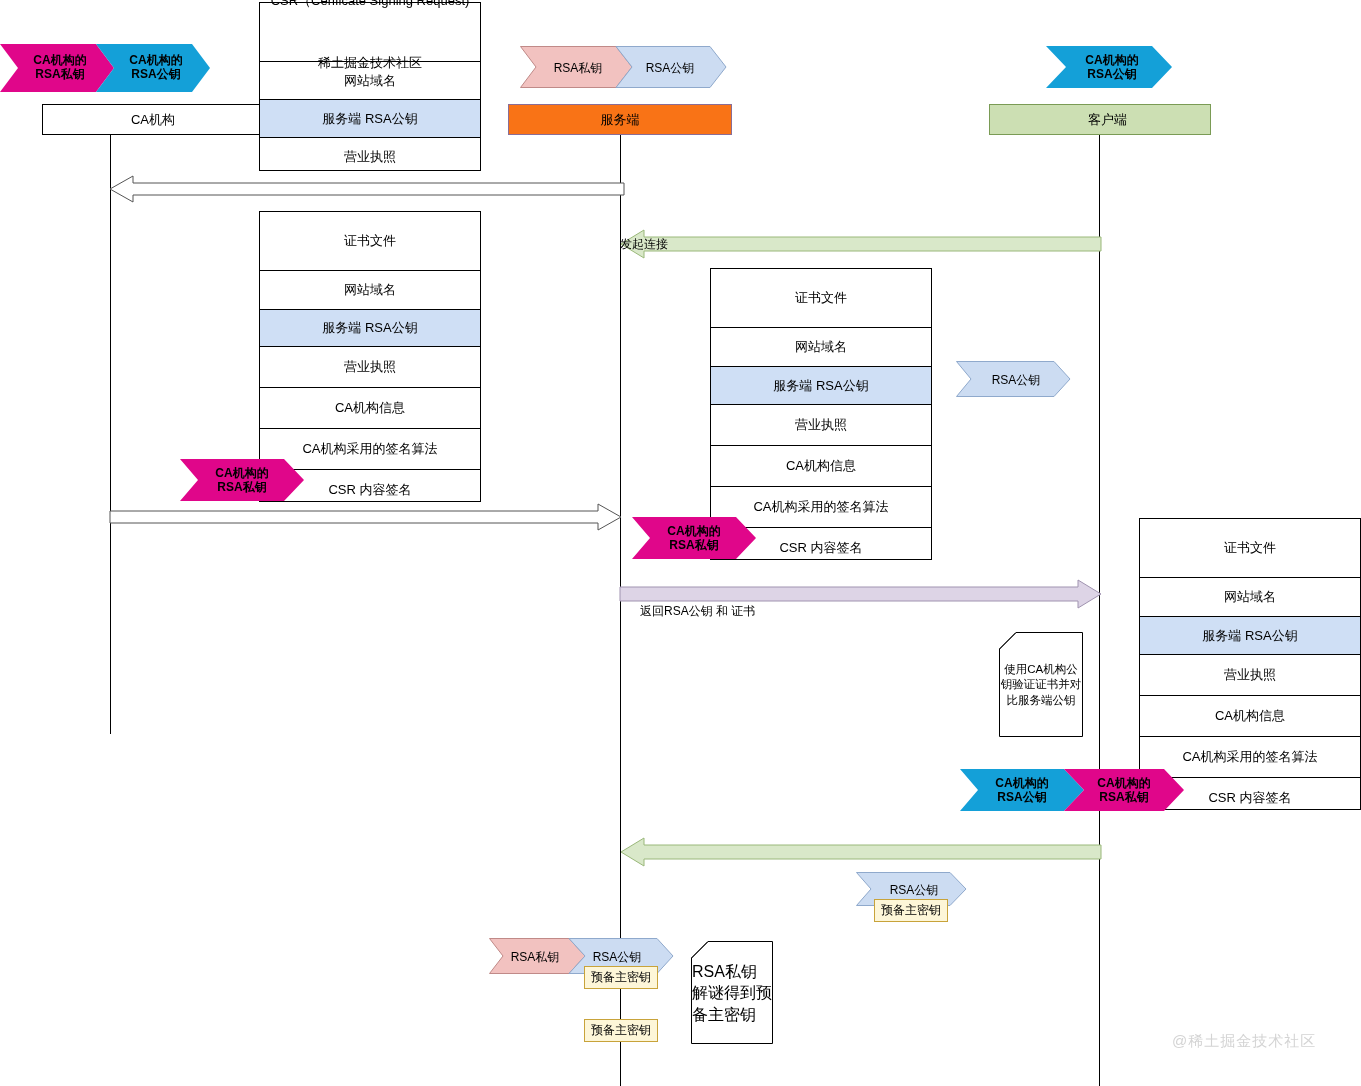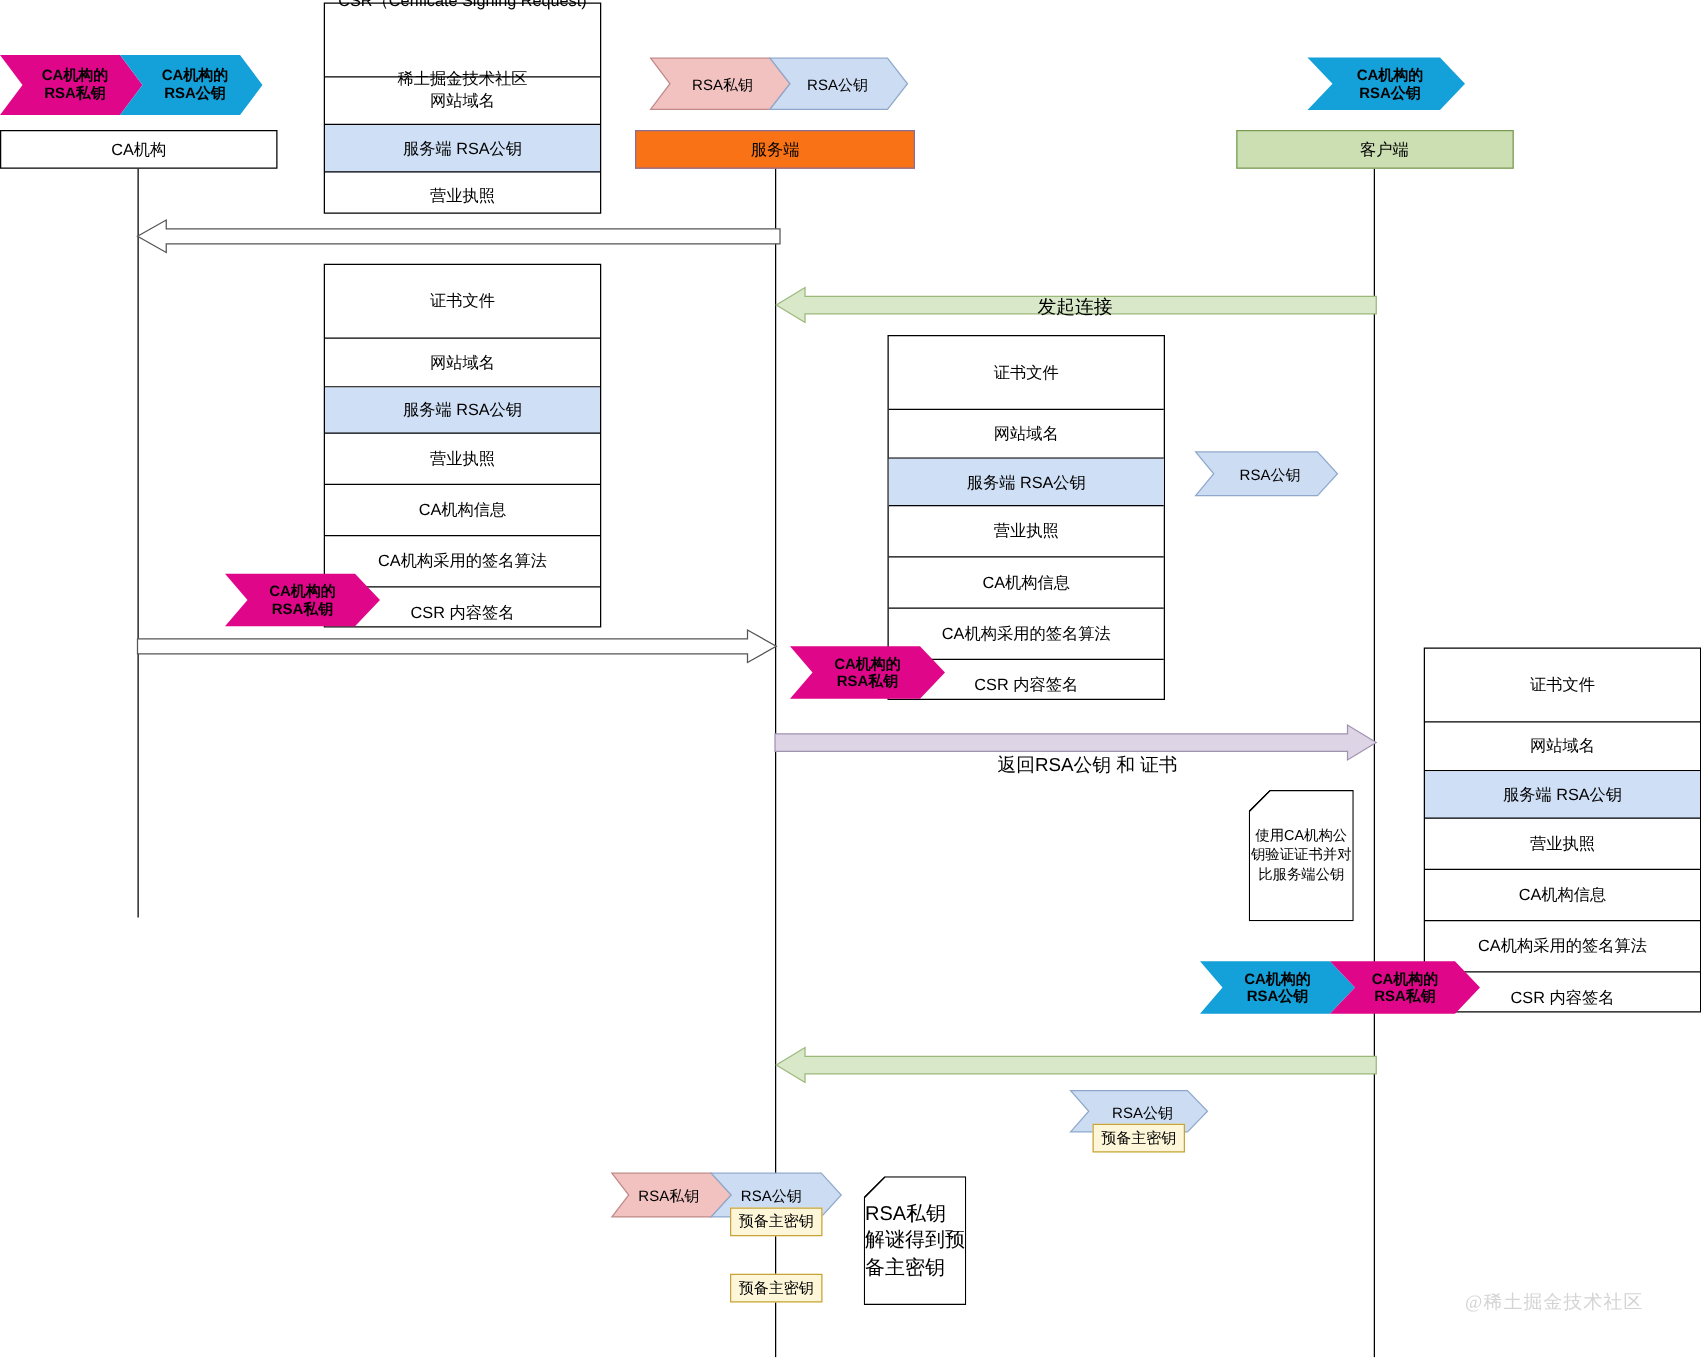--- a/index.html
+++ b/index.html
@@ -18,21 +18,21 @@
 
   
   .lifeline{background:#000;width:1px;}
 
   
   .actor{
     border:1px solid #000;
     display:flex;align-items:center;justify-content:center;
     font-size:13px;color:#000;
   }
-  .actor.ca{background:#ffffff;}
+  .actor.ca{background:#ffffff;margin-left:42px;}
   .actor.server{background:#f97316;border-color:#8a6d96;}
   .actor.client{background:#ccdfb3;border-color:#7a9b55;padding-left:15px;}
 
   
   .cert{border:1px solid #000;background:#fff;}
   .cert .row{
     border-bottom:1px solid #000;
     display:flex;align-items:center;justify-content:center;
     text-align:center;font-size:13px;color:#000;line-height:1.35;
     padding:0 4px;
@@ -40,32 +40,32 @@
   }
   .cert .row:last-child{border-bottom:none;}
   .cert .row.hl{background:#cfdff5;}
 
   
   .chevsvg{overflow:visible;}
   .chevsvg text{font-family:"Liberation Sans","DejaVu Sans",sans-serif;font-size:12px;fill:#000;}
 
   
   .msglabel{
-    font-size:15px;color:#000;text-align:center;white-space:nowrap;
+    font-size:12px;color:#000;white-space:nowrap;
   }
 
   
   .chip{
     background:#fdf6d8;border:1px solid #c8a33a;
     font-size:12px;color:#000;
     display:flex;align-items:center;justify-content:center;
   }
 
   .watermark{
-    color:#d4d4d4;font-size:15px;letter-spacing:1px;white-space:nowrap;font-family:Liberation Serif, serif;
+    color:#d4d4d4;font-size:15px;letter-spacing:1px;white-space:nowrap;
   }
 </style>
 </head>
 <body>
 
 <div id="canvas">
 
   <div class="abs lifeline" style="left:110px;top:134px;height:600px;"></div>
   <div class="abs lifeline" style="left:620px;top:134px;height:952px;"></div>
   <div class="abs lifeline" style="left:1099px;top:134px;height:952px;"></div>

